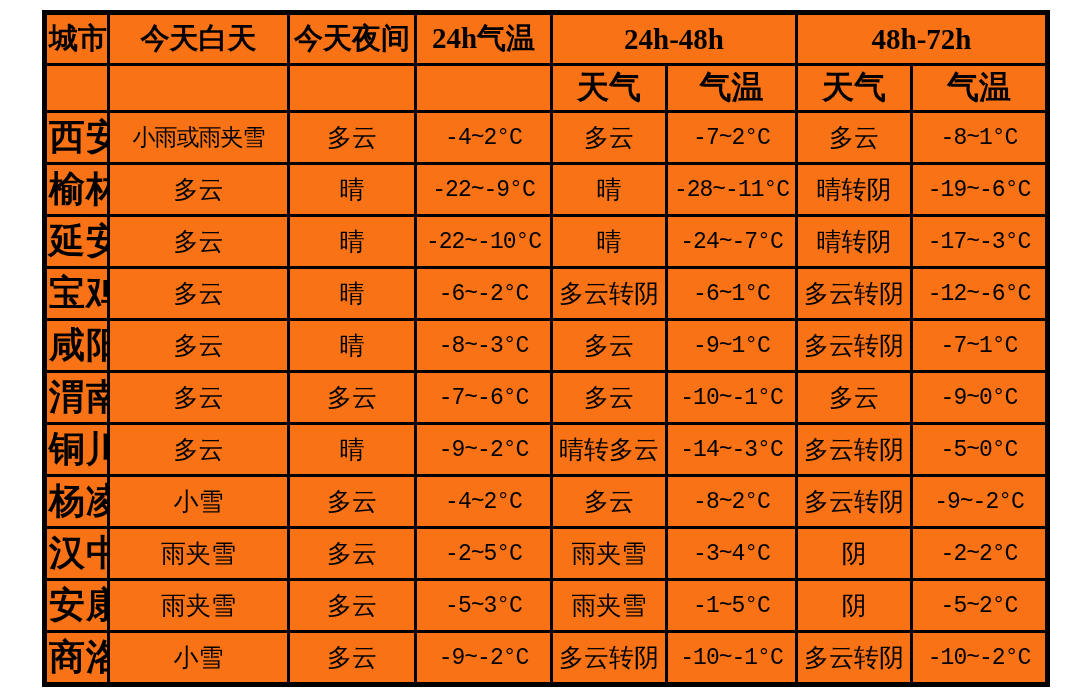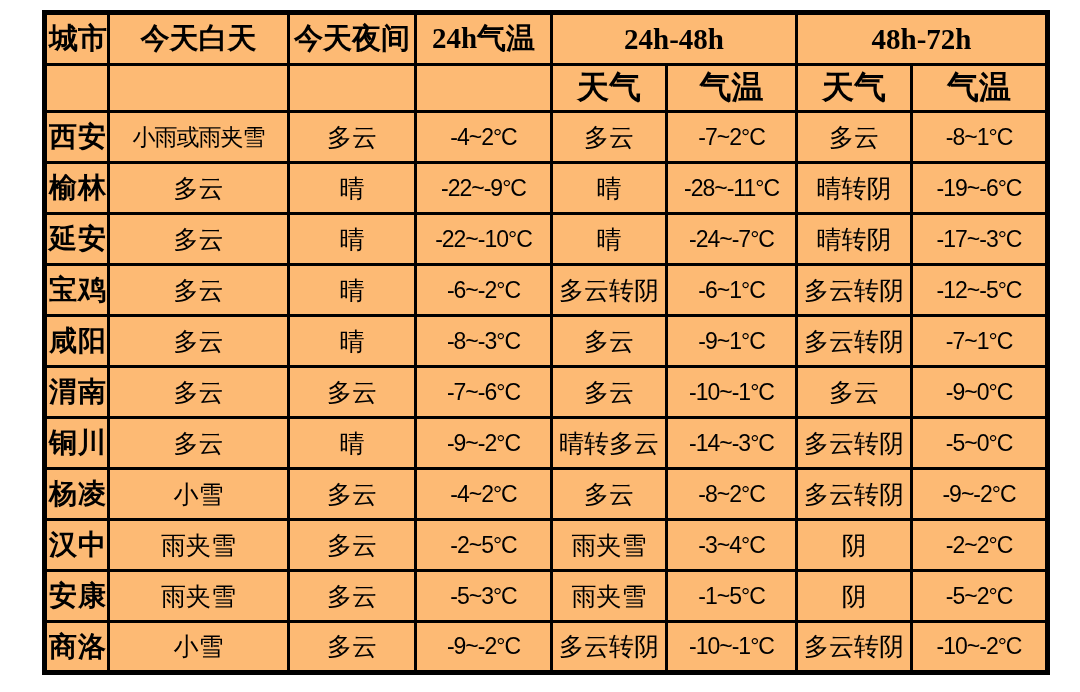--- a/index.html
+++ b/index.html
@@ -14,21 +14,21 @@
     position: relative;
     width: 1080px; height: 692px;
     background: #ffffff;
   }
   table.forecast {
     position: absolute;
     left: 42px; top: 10px;
     width: 1003px;
     border-collapse: collapse;
     table-layout: fixed;
-    background: #fdba74;
+    background: #f97316;
     border: 5px solid #000000;
   }
   table.forecast th, table.forecast td {
     border: 3px solid #000000;
     text-align: center;
     vertical-align: middle;
     padding: 0 2px;
     overflow: hidden;
     white-space: nowrap;
     color: #000000;
@@ -42,30 +42,30 @@
   }
   
   tr.hsub th {
     height: 46px;
     font-size: 32px;
     font-weight: bold;
   }
   
   tbody tr { height: 51px; }
   tbody th.city {
-    font-size: 28px;
+    font-size: 36px;
     font-weight: bold;
     letter-spacing: 1px;
   }
   tbody td.val {
     font-size: 25px;
     font-weight: normal;
   }
   tbody td.val.temp {
-    font-family: Liberation Sans, sans-serif;
+    font-family: Liberation Mono, monospace;
     font-size: 26px;
   }
   tbody td.val.long { font-size: 23px; letter-spacing: -1px; margin-left: 18px; }
 </style>
 </head>
 <body>
 
 <div class="stage">
   <table class="forecast">
     <colgroup>
@@ -130,21 +130,21 @@
           <td class="val temp long">-17~-3°C</td>
         </tr>
         <tr>
           <th class="city">宝鸡</th>
           <td class="val">多云</td>
           <td class="val">晴</td>
           <td class="val temp long">-6~-2°C</td>
           <td class="val">多云转阴</td>
           <td class="val temp long">-6~1°C</td>
           <td class="val">多云转阴</td>
-          <td class="val temp long">-12~-5°C</td>
+          <td class="val temp long">-12~-6°C</td>
         </tr>
         <tr>
           <th class="city">咸阳</th>
           <td class="val">多云</td>
           <td class="val">晴</td>
           <td class="val temp long">-8~-3°C</td>
           <td class="val">多云</td>
           <td class="val temp long">-9~1°C</td>
           <td class="val">多云转阴</td>
           <td class="val temp long">-7~1°C</td>

